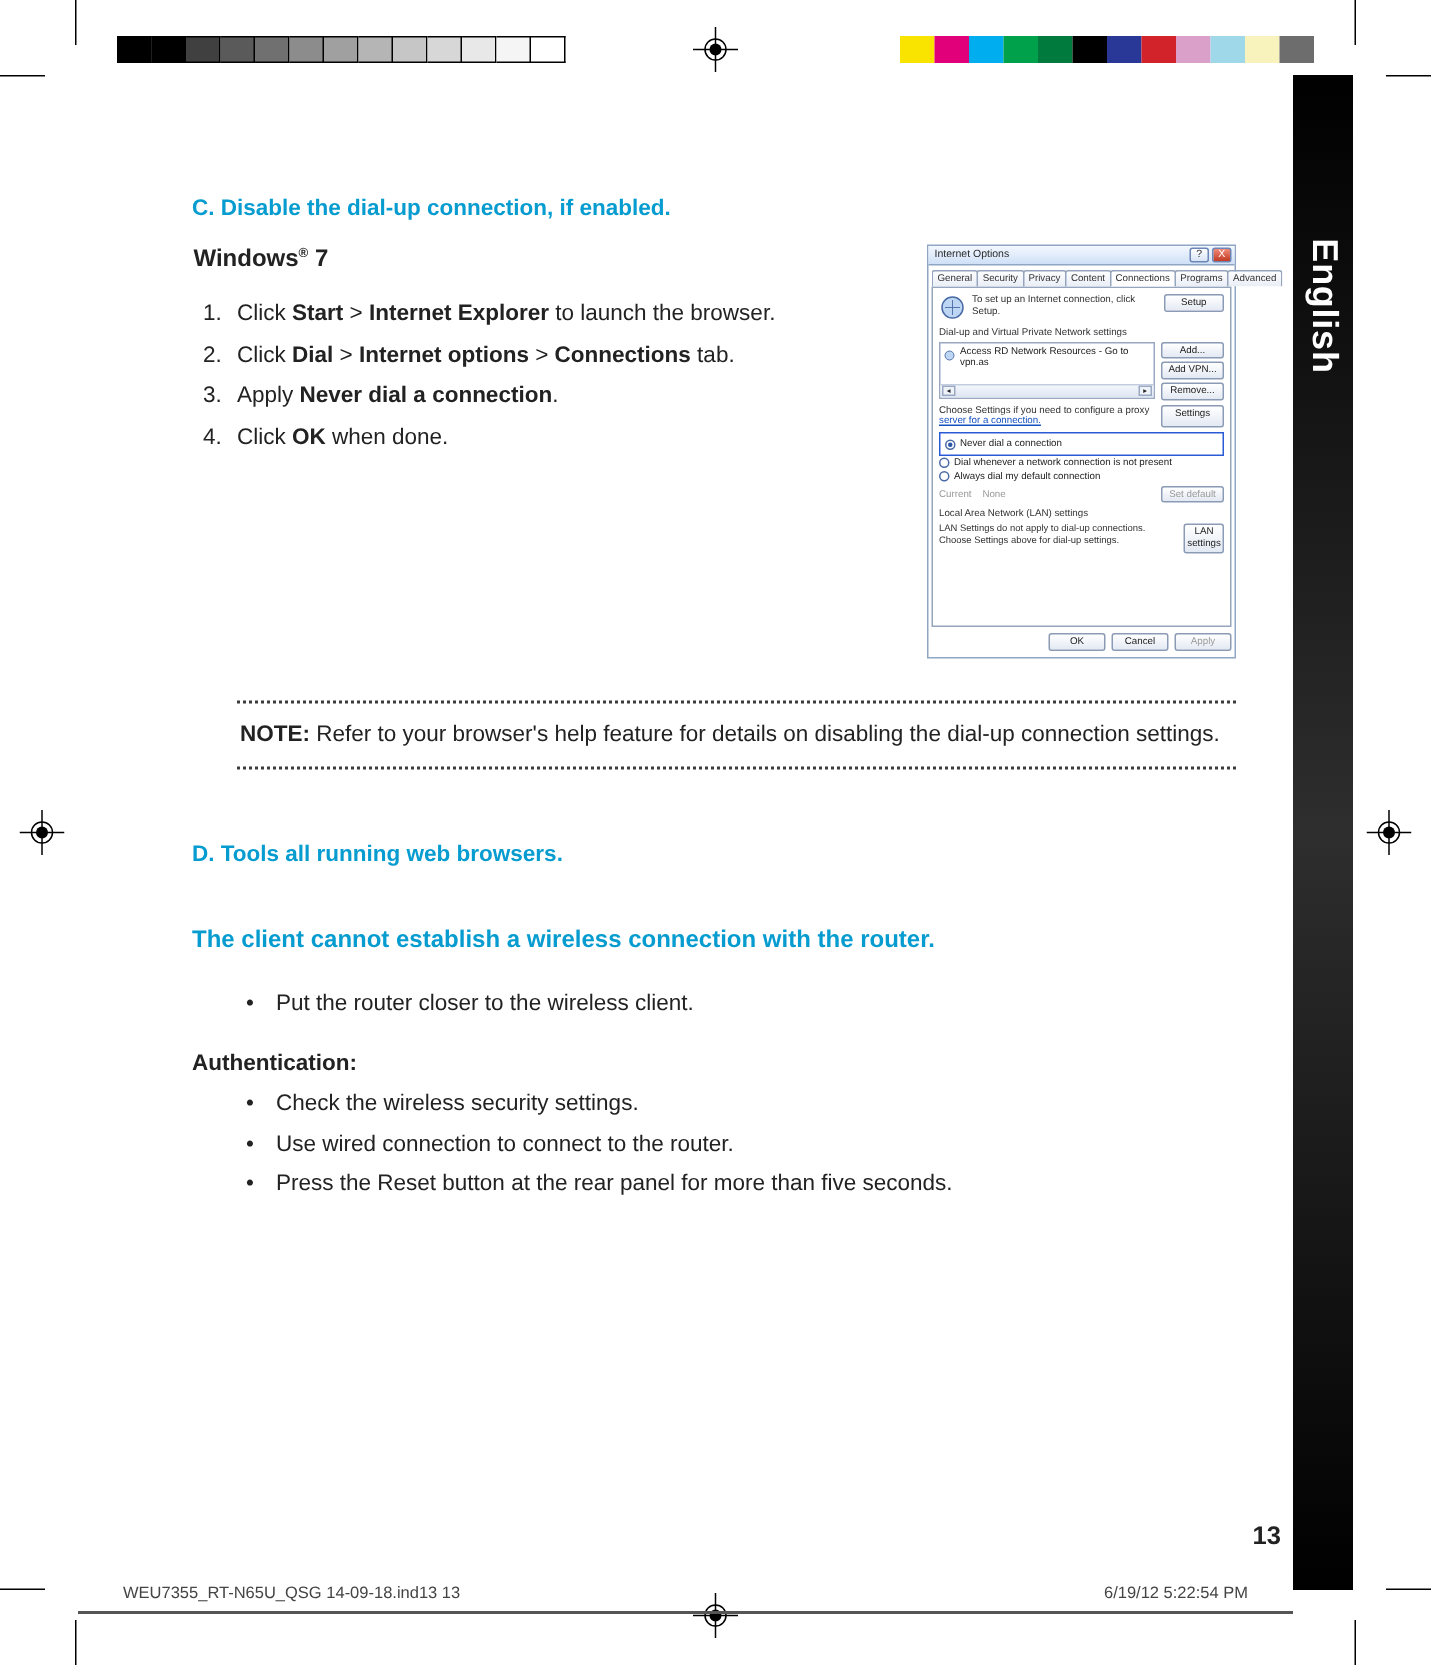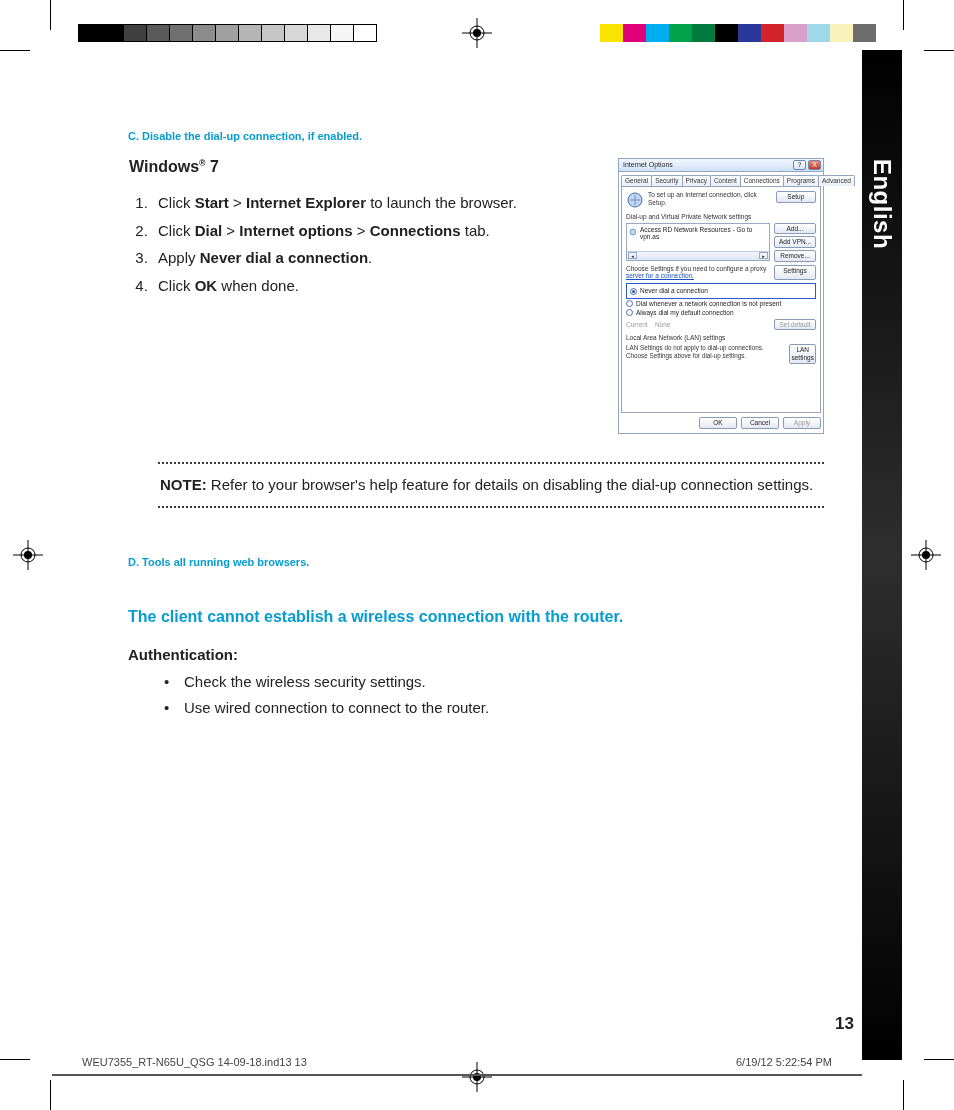--- a/index.html
+++ b/index.html
@@ -94,21 +94,21 @@
     height:30px;border-bottom:2px solid #555;
     display:flex;justify-content:space-between;align-items:flex-end;
     padding:0 30px 6px 30px;font-size:11px;color:#444;
   }
 
   
   .page{
     position:absolute;left:128px;right:130px;top:130px;bottom:110px;
   }
 
-  .sec-letter{color:var(--cyan);font-weight:700;font-size:11px;margin:0 0 16px 0;}
+  .sec-letter{color:var(--cyan);font-weight:700;font-size:15px;margin:0 0 16px 0;}
   .sec-title-blue{color:var(--cyan);font-weight:700;font-size:16px;margin:40px 0 20px 0;}
 
   h3.subhead{font-size:16px;margin:0 0 14px 1px;font-weight:700;}
   h3.subhead sup{font-size:.55em;vertical-align:super;font-weight:600;}
 
   .twocol{display:flex;align-items:flex-start;}
   .left{flex:1 1 auto;padding-right:14px;}
   .right{flex:0 0 206px;}
 
   ol.steps{margin:0;padding:0 0 0 24px;font-size:15px;line-height:1.7;}
@@ -393,22 +393,24 @@
   <div class="notebox">
     <b>NOTE:</b><span>  Refer to your browser's help feature for details on disabling the dial-up connection settings.</span>
   </div>
 
   <p class="sec-letter" style="margin-top:48px;">D.   Tools all running web browsers.</p>
 
   <p class="sec-title-blue">The client cannot establish a wireless connection with the router.</p>
 
   <div class="troubleshoot">
     <ul class="bullets">
+      <li>Put the router closer to the wireless client.</li>
     </ul>
 
     <h4>Authentication:</h4>
     <ul class="bullets">
       <li>Check the wireless security settings.</li>
       <li>Use wired connection to connect to the router.</li>
+      <li>Press the Reset button at the rear panel for more than five seconds.</li>
     </ul>
   </div>
 
 </div>
 
 </body></html>

